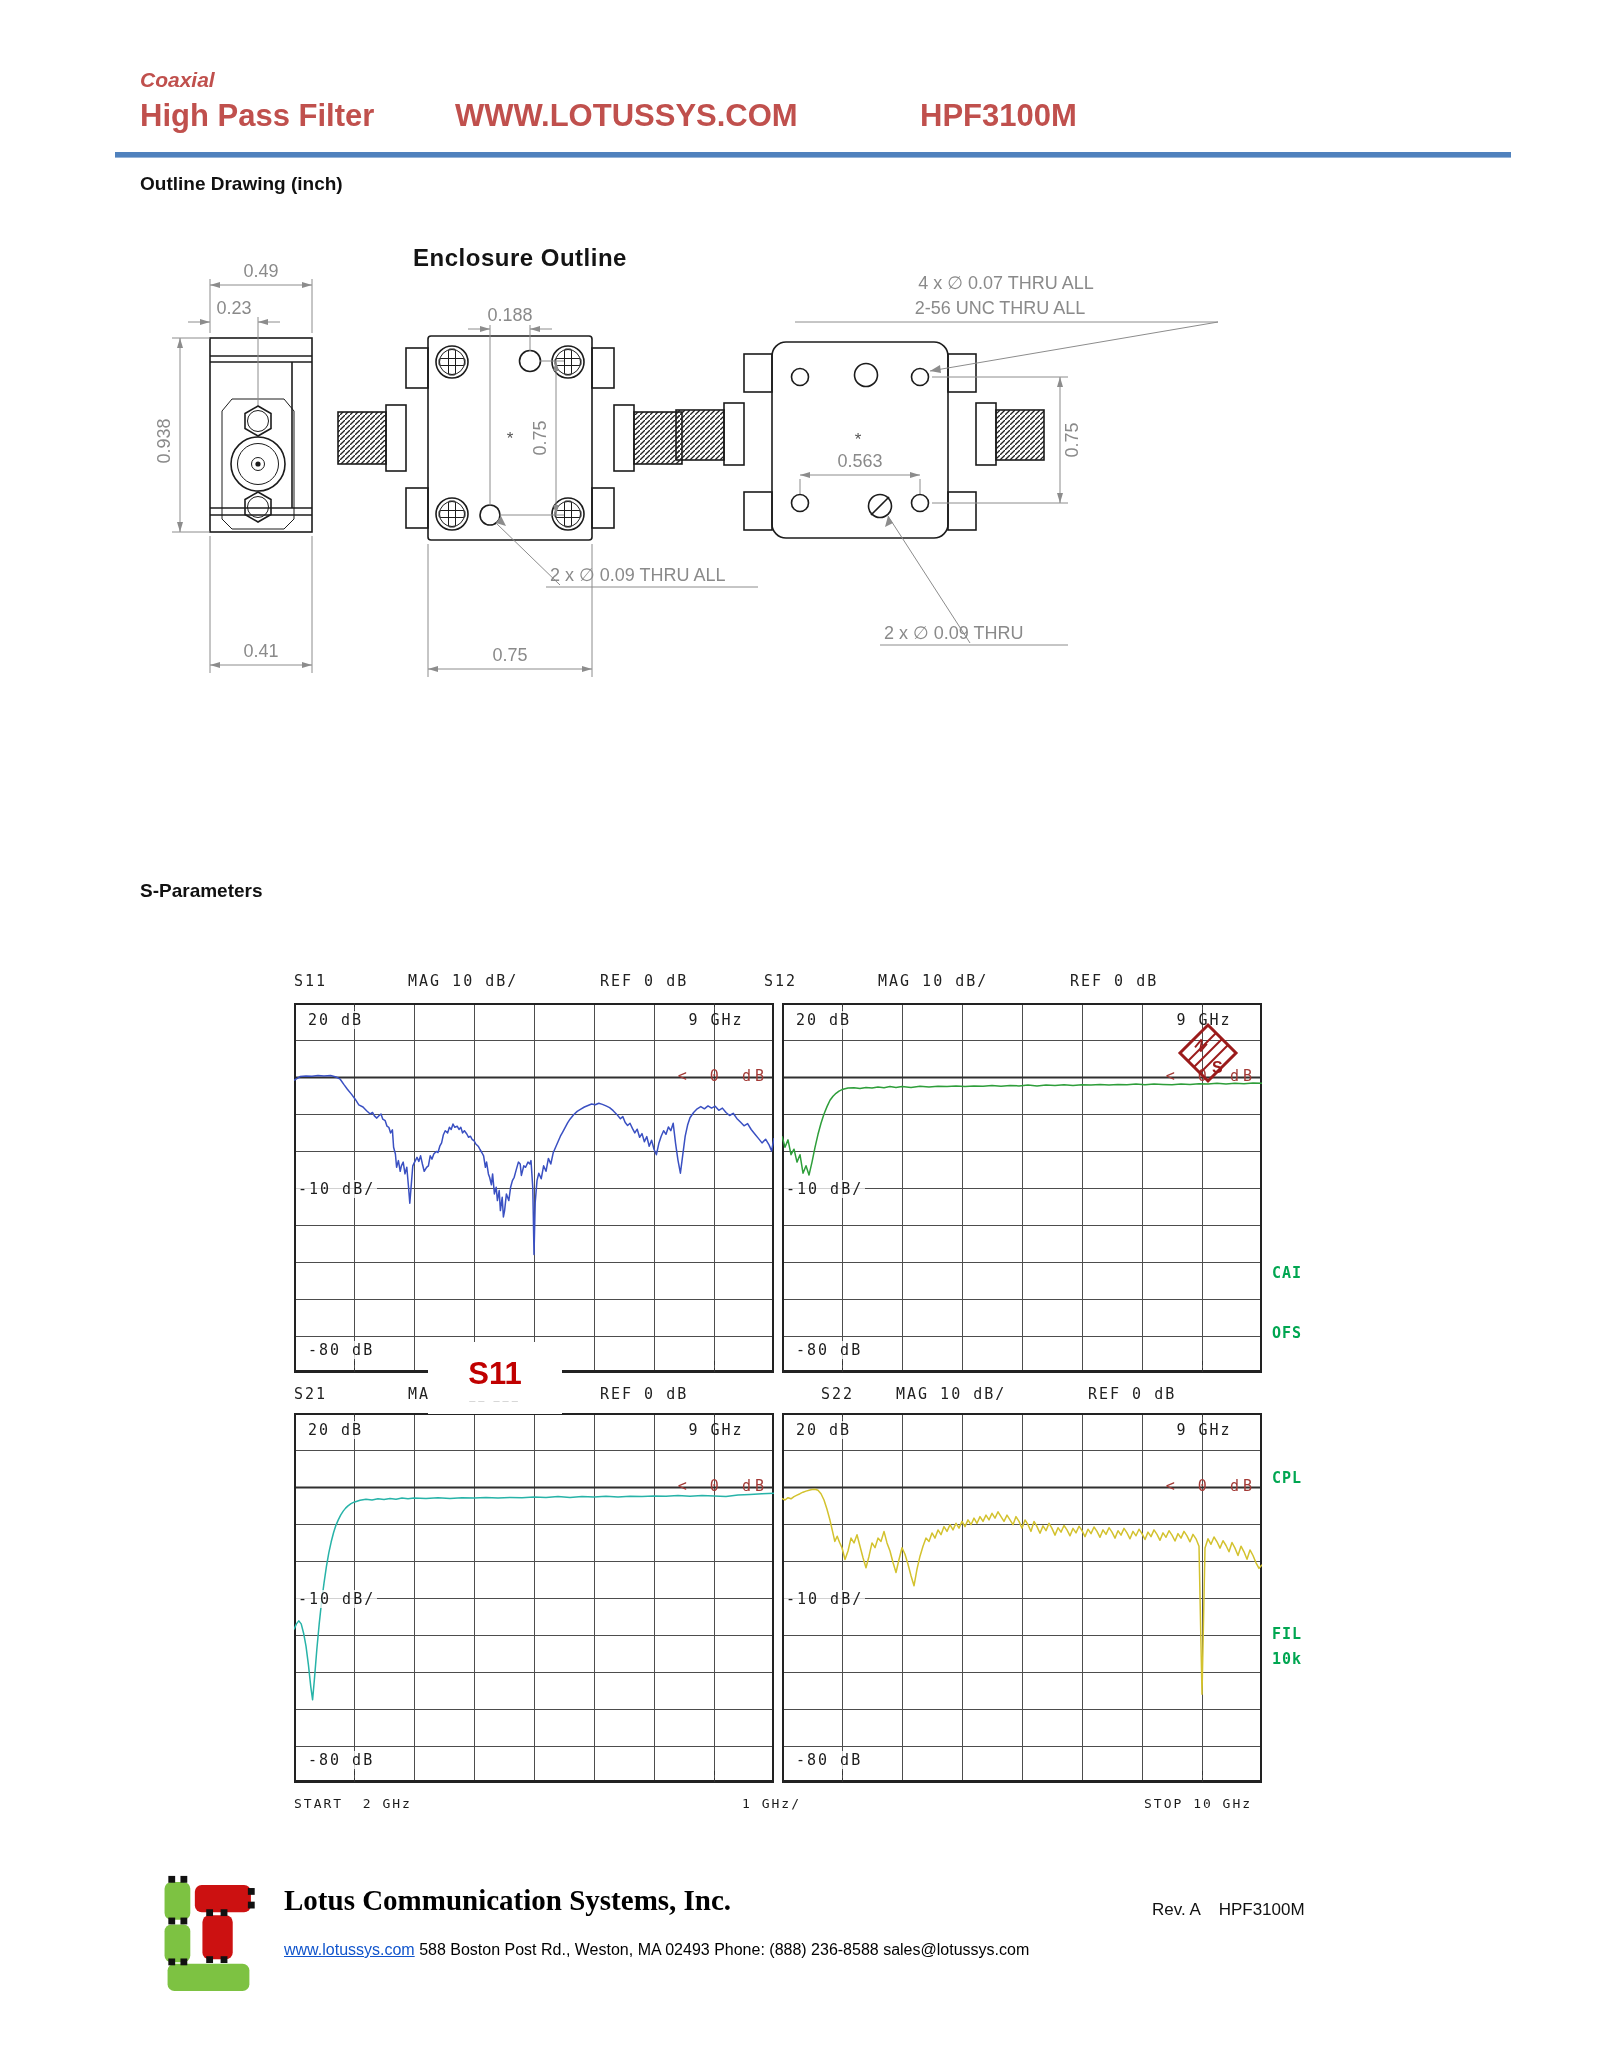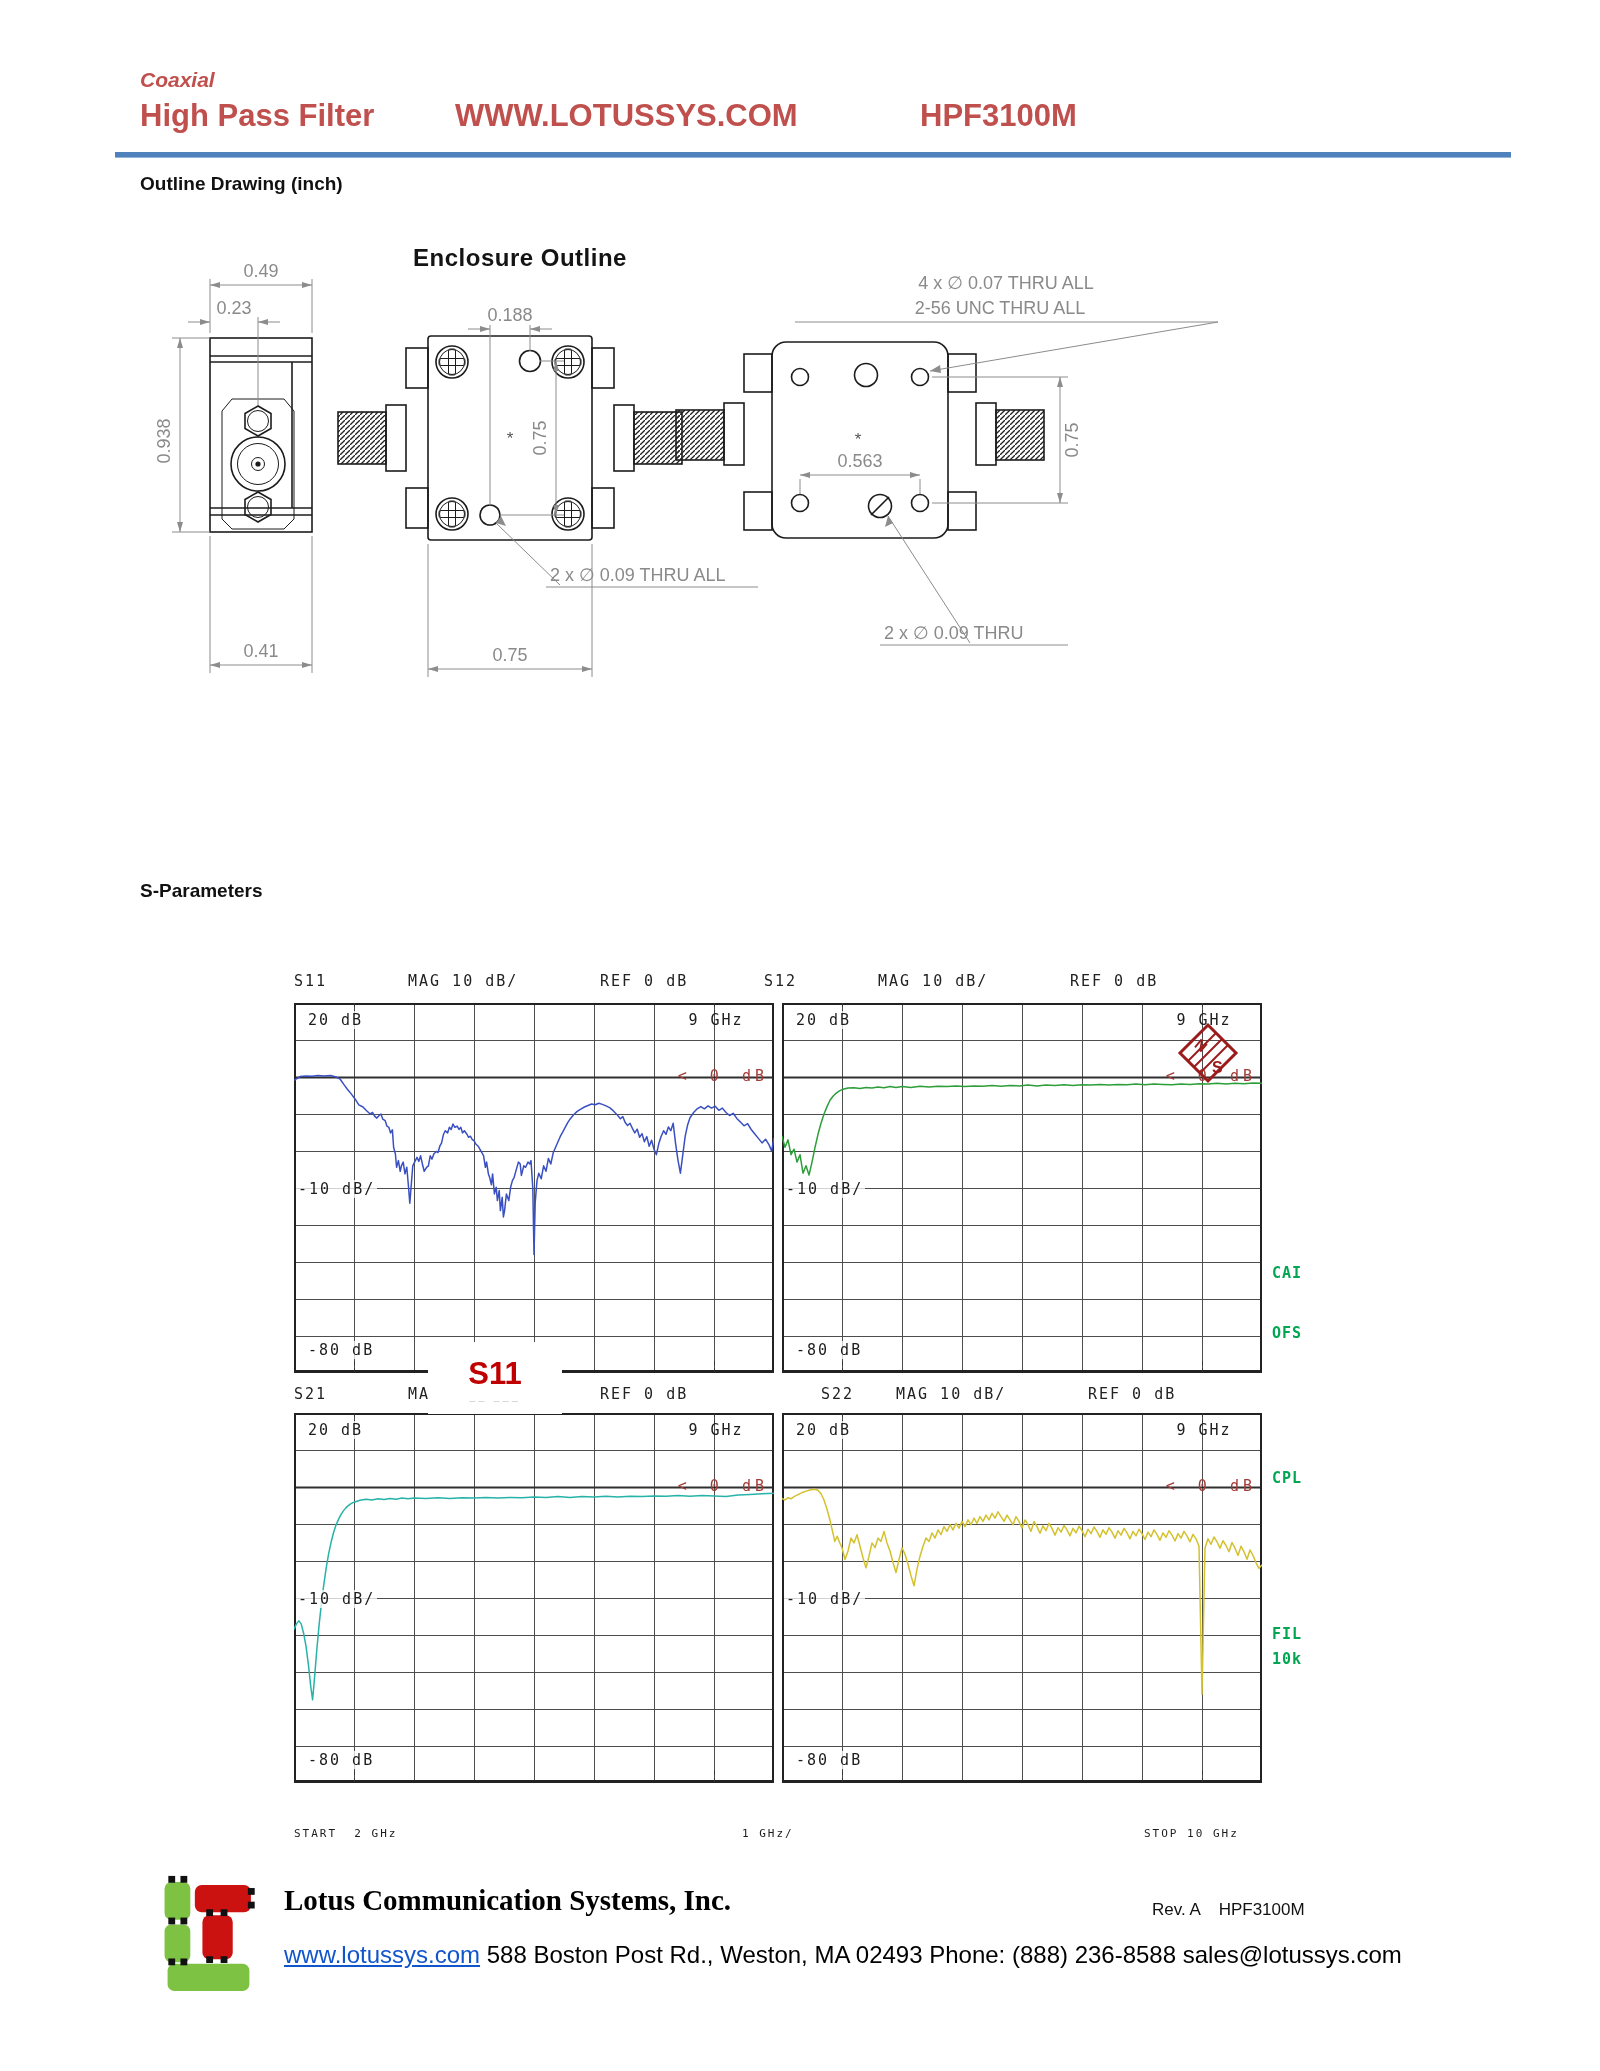--- a/index.html
+++ b/index.html
@@ -15,28 +15,28 @@
   .plot{position:absolute;width:480px;height:370px;background:#fff;z-index:1;}
   .plot svg{position:absolute;left:0;top:0;}
   .plot-label{position:absolute;font-family:"DejaVu Sans Mono",monospace;font-size:15px;
               letter-spacing:2px;color:#1c1c1c;white-space:pre;background:rgba(255,255,255,.75);padding:0 2px;}
   .ptitle{position:absolute;height:22px;font-family:"DejaVu Sans Mono",monospace;
           font-size:15px;letter-spacing:2px;color:#222;white-space:pre;z-index:0;}
   .ptitle span{position:absolute;top:0;}
   .marker{color:#a33a36;letter-spacing:4px;word-spacing:6px;background:none;}
   .greenlab{position:absolute;font-family:"DejaVu Sans Mono",monospace;font-size:15px;
             font-weight:bold;color:#00a651;letter-spacing:1px;z-index:2;}
-  .axislab{position:absolute;font-family:"DejaVu Sans Mono",monospace;font-size:11px;
-           letter-spacing:2px;color:#1c1c1c;white-space:pre;margin-top:31px;}
+  .axislab{position:absolute;font-family:"DejaVu Sans Mono",monospace;font-size:13px;
+           letter-spacing:2px;color:#1c1c1c;white-space:pre;}
   .overlay{position:absolute;left:428px;top:1342px;width:134px;height:72px;background:#ffffff;z-index:5;text-align:center;}
   .overlay .s11red{font-size:31px;font-weight:bold;color:#c00000;font-family:"Liberation Sans",sans-serif;margin-top:14px;}
   .ghost{color:#cccccc;font-size:11px;letter-spacing:3px;margin-top:2px;}
   .ftr-company{font-family:"Liberation Serif", serif;font-weight:bold;font-size:29px;color:#000;}
   .ftr-rev{font-size:17px;color:#111;}
-  .ftr-addr{font-size:24px;color:#000;}
+  .ftr-addr{font-size:16px;color:#000;}
   .ftr-link{color:#1155cc;text-decoration:underline;cursor:pointer;}
   svg text.dim{font-family:"Liberation Sans",sans-serif;font-size:18px;fill:#8a8a8a;}
   svg .dl{stroke:#8c8c8c;stroke-width:1;fill:none;}
   svg .dlf{fill:#8c8c8c;stroke:none;}
   svg .part{stroke:#1c1c1c;stroke-width:1.6;fill:none;}
   svg .thin{stroke:#1c1c1c;stroke-width:1;fill:none;}
 </style>
 </head>
 <body>
 

